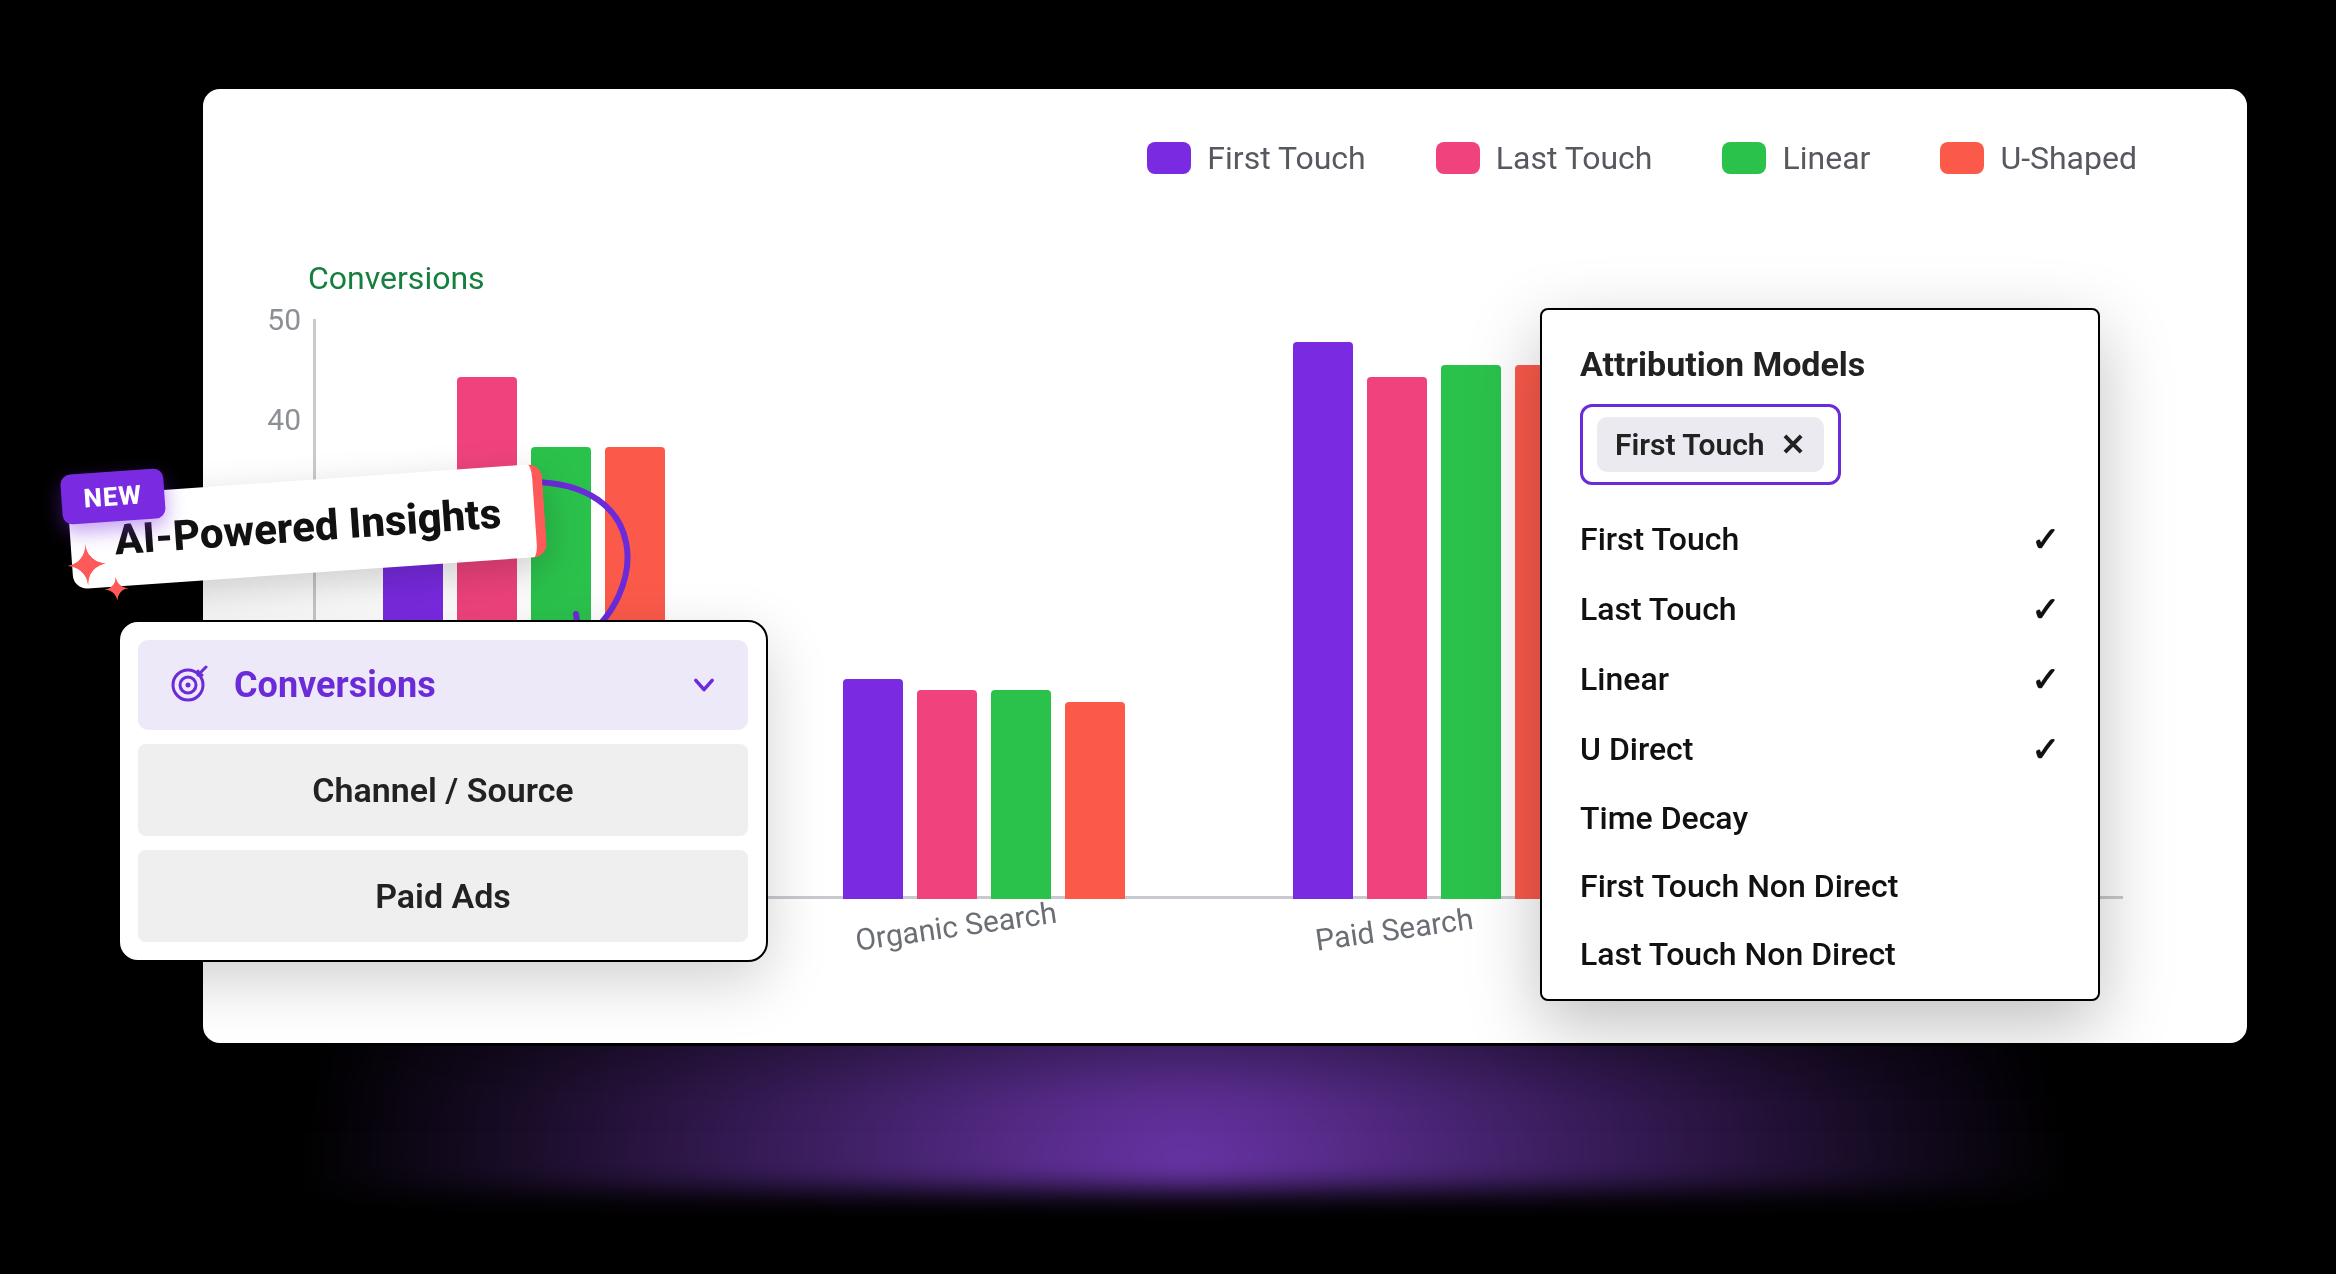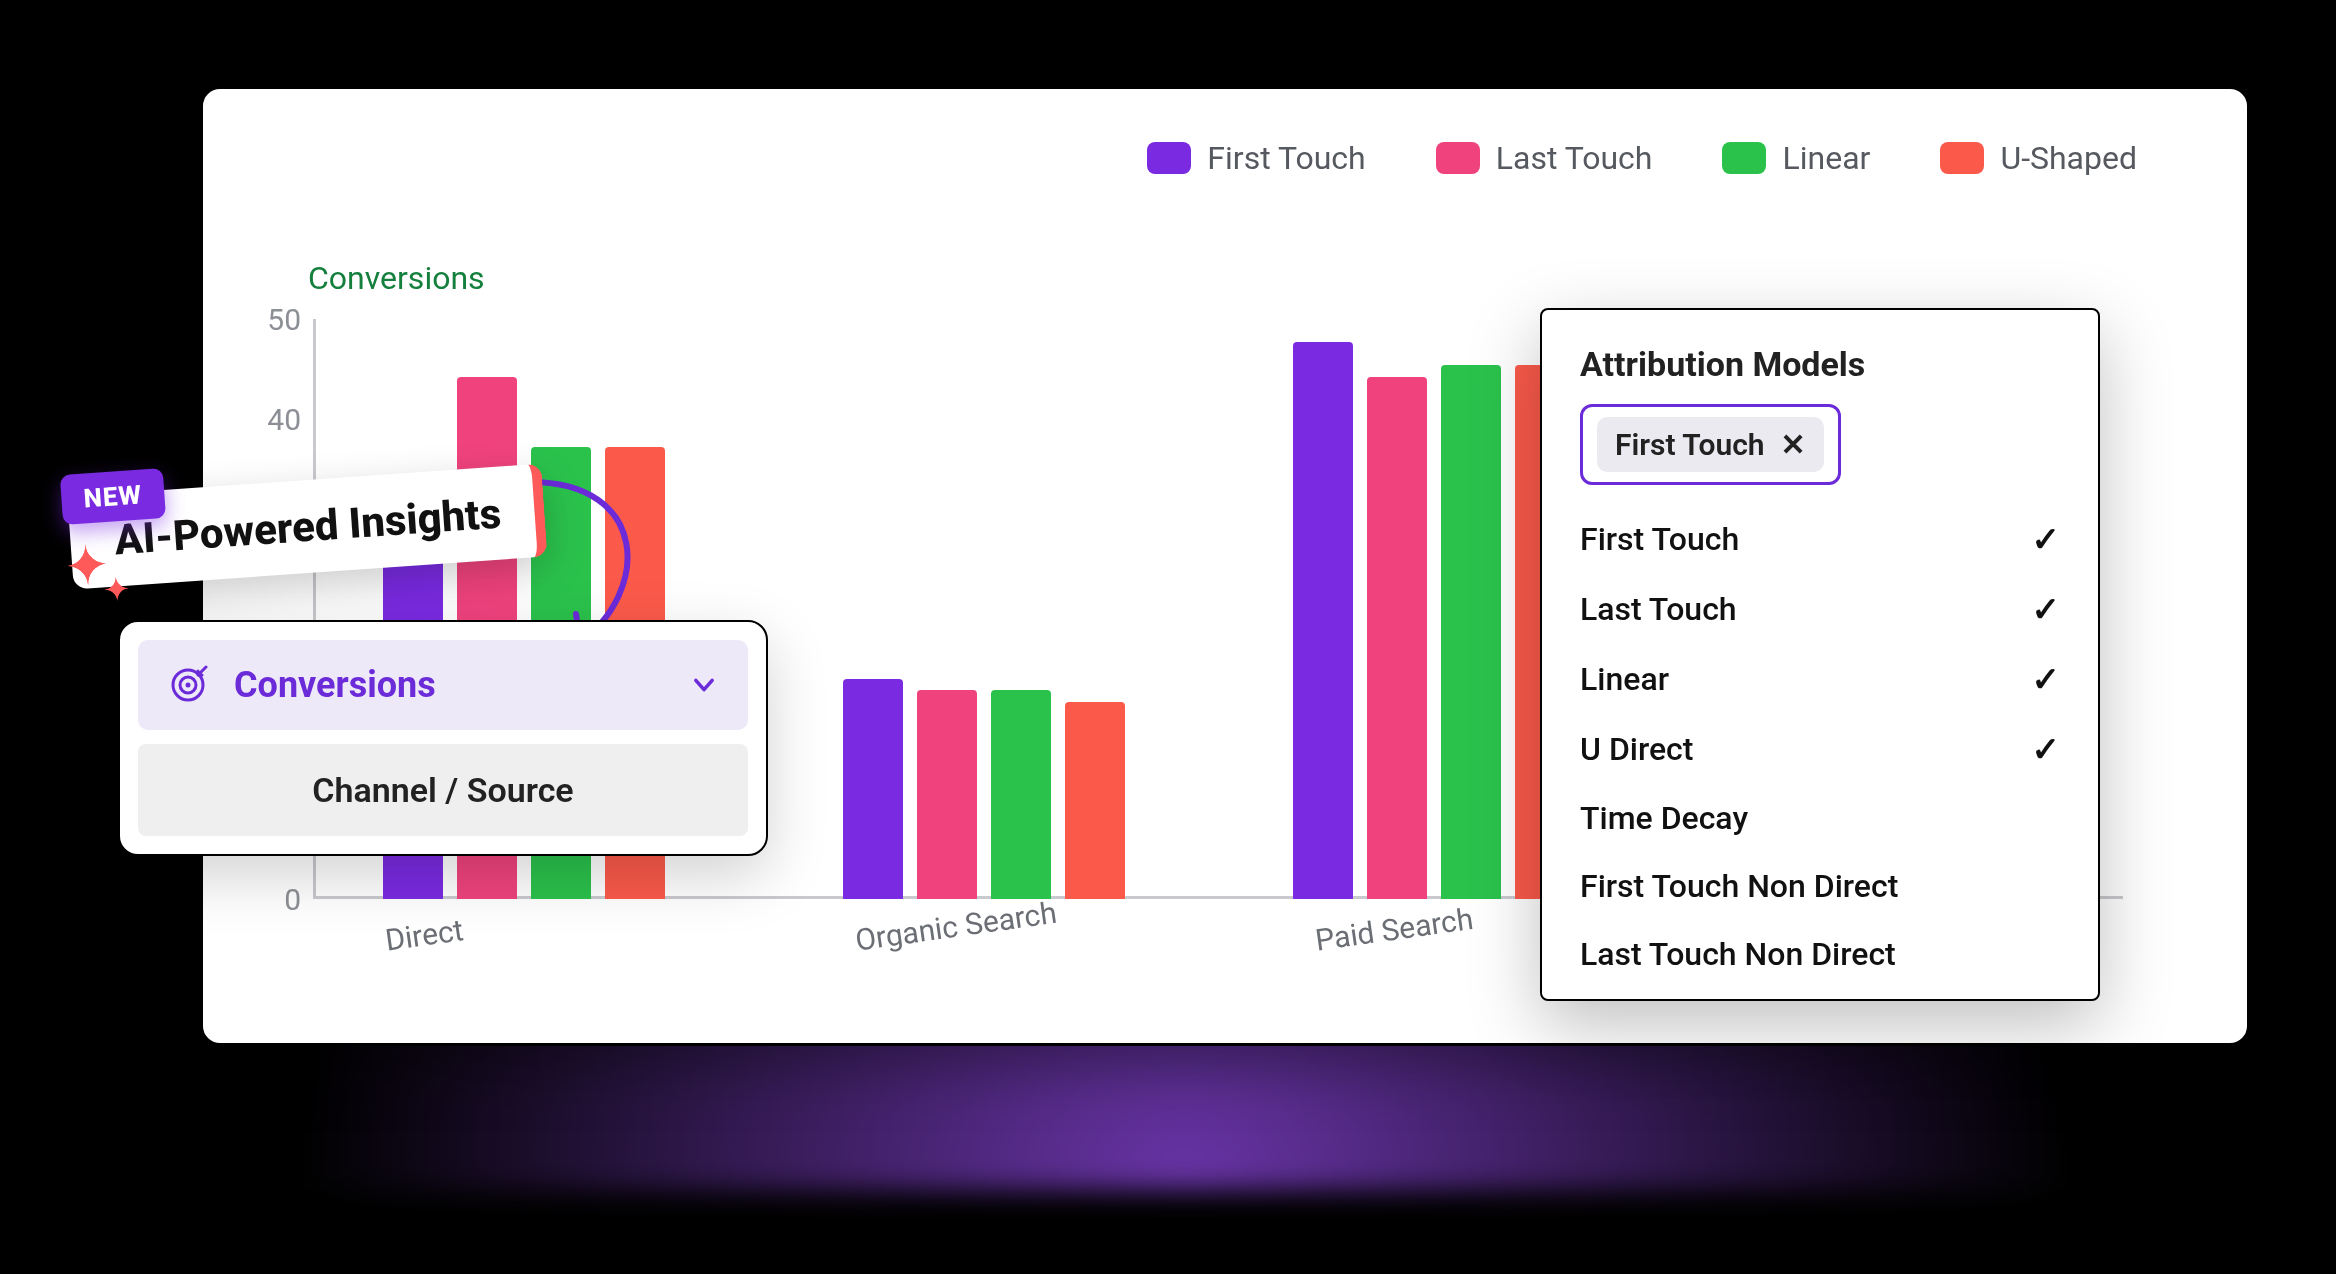--- a/index.html
+++ b/index.html
@@ -287,20 +287,21 @@
         <circle cx="20" cy="20" r="2.5" fill="#6b2bd9"></circle>
         <path d="M30 10 L38 2 M30 10 L34 10 M30 10 L30 6" stroke="#6b2bd9" stroke-width="3" fill="none" stroke-linecap="round"></path>
       </svg>
       <span>Conversions</span>
       <span class="spacer"></span>
       <svg width="28" height="28" viewBox="0 0 24 24">
         <path d="M5 8 L12 16 L19 8" fill="none" stroke="#6b2bd9" stroke-width="3" stroke-linecap="round" stroke-linejoin="round"></path>
       </svg>
     </div>
     <div class="attr-item">Channel / Source</div>
+    <div class="attr-item">Paid Ads</div>
   </div>
 
   <div class="models">
     <div class="models-title">Attribution Models</div>
     <div class="models-chipbox">
       <span class="model-chip">
         <span>First Touch</span>
         <span class="x">✕</span>
       </span>
     </div>

